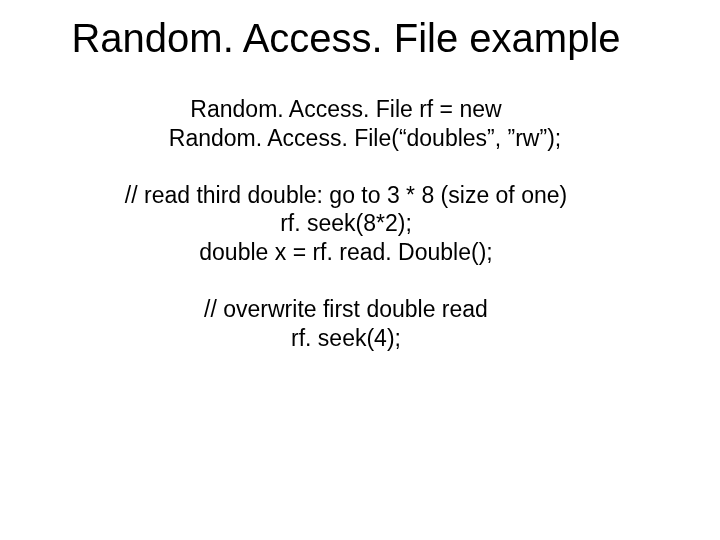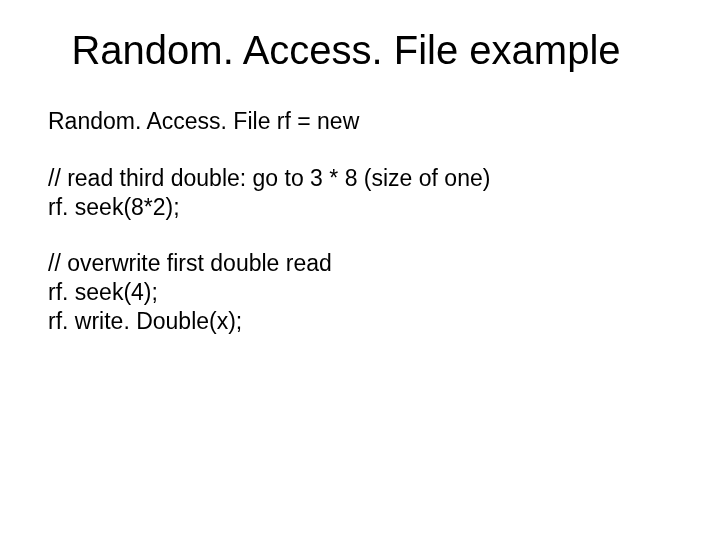--- a/index.html
+++ b/index.html
@@ -8,21 +8,21 @@
     width: 720px;
     height: 540px;
     background: #ffffff;
     font-family: Arial, Helvetica, sans-serif;
     color: #000000;
   }
   .slide {
     box-sizing: border-box;
     width: 692px;
     height: 540px;
-    padding: 28px 48px 0 48px;
+    padding: 16px 48px 0 48px;
     border-radius: 10px;
   }
   .title {
     font-size: 40px;
     font-weight: 400;
     margin: 0 0 34px 0;
     text-align: center;
     letter-spacing: 0;
   }
   .body {
@@ -30,39 +30,41 @@
     line-height: 1.25;
   }
   .para {
     margin-bottom: 28px;
   }
   .indent {
     padding-left: 38px;
   }
   .line {
     display: block;
+    text-align: center;
   }
 </style>
 </head>
 <body>
 
 <div class="slide">
   <h1 class="title">Random. Access. File example</h1>
 
   <div class="body">
 
     <div class="para">
       <span class="line">Random. Access. File rf = new</span>
+      <span class="line indent">Random. Access. File(“doubles”, ”rw”);</span>
     </div>
 
     <div class="para">
       <span class="line">// read third double: go to 3 * 8 (size of one)</span>
       <span class="line">rf. seek(8*2);</span>
+      <span class="line">double x = rf. read. Double();</span>
     </div>
 
     <div class="para">
       <span class="line">// overwrite first double read</span>
       <span class="line">rf. seek(4);</span>
-      <span class="line">rf. write. Double(x);</span>
     </div>
 
   </div>
 </div>
 
 </body></html>

